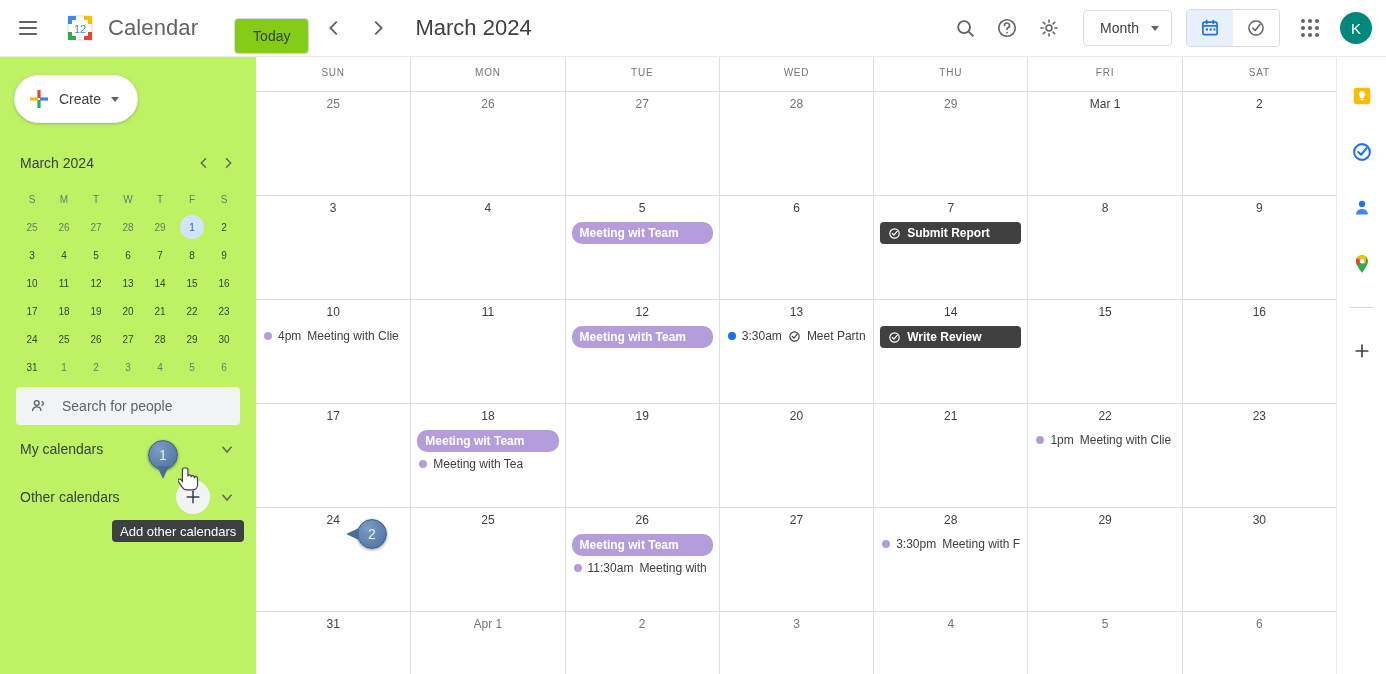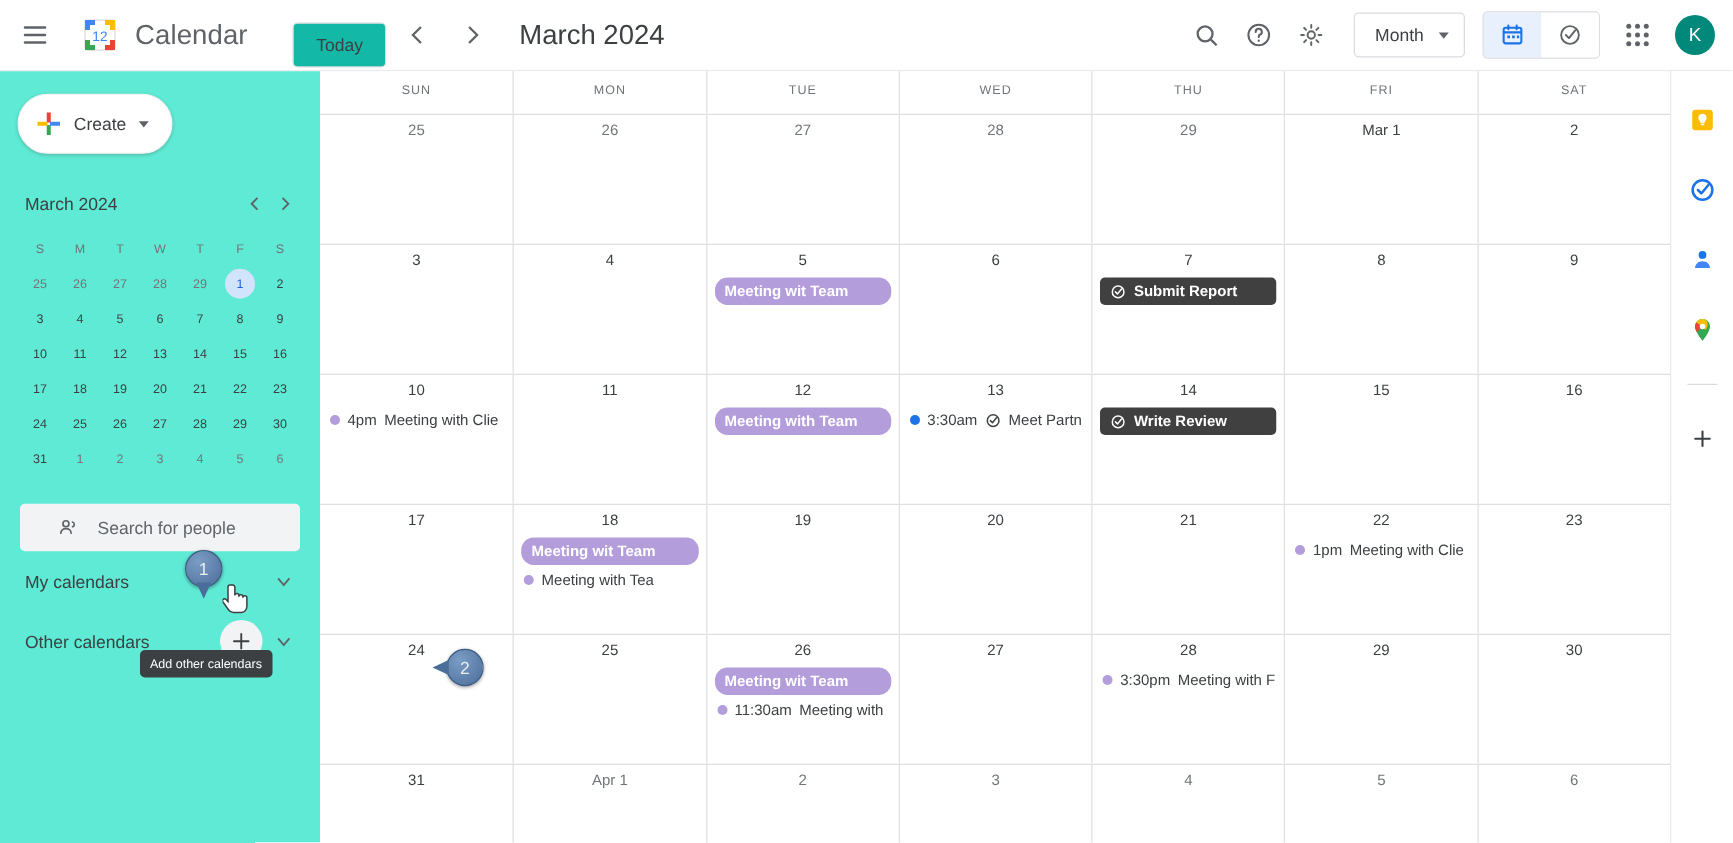--- a/index.html
+++ b/index.html
@@ -24,21 +24,21 @@
   }
   .hamburger span { display: block; width: 18px; height: 2px; background: #5f6368; border-radius: 1px; }
   .logo-wrap { display: flex; align-items: center; margin-left: 12px; cursor: pointer; }
   .gcal-logo { position: relative; width: 40px; height: 40px; }
   .brand-title {
     font-size: 22px; color: #5f6368; margin-left: 8px;
     font-weight: 400; letter-spacing: .1px; white-space: nowrap;
   }
   .today-btn {
     margin-left: 36px; height: 36px; padding: 0 18px;
-    border: 1px solid #dadce0; border-radius: 4px; background: #14b8a6;
+    border: 1px solid #dadce0; border-radius: 4px; background: #84cc16;
     font-size: 14px; color: #3c4043; cursor: pointer;
     display: flex; align-items: center; font-family: inherit; margin-top: 15px;
   }
   .nav-arrow {
     width: 38px; height: 38px; border-radius: 50%; margin-left: 6px;
     display: flex; align-items: center; justify-content: center;
     cursor: pointer; color: #5f6368;
   }
   .nav-arrow:first-of-type { margin-left: 14px; }
   .period-title {
@@ -71,21 +71,21 @@
   .apps-grid i { display: block; width: 4px; height: 4px; border-radius: 50%; background: #5f6368; }
   .avatar {
     width: 32px; height: 32px; border-radius: 50%; background: #00897b;
     color: #fff; display: flex; align-items: center; justify-content: center;
     font-size: 15px; margin-left: 8px; cursor: pointer;
   }
 
   
   .sidebar {
     position: absolute; top: 57px; left: 0; width: 256px; height: 617px;
-    background: #5eead4; padding: 0 0 0 0;
+    background: #bef264; padding: 0 0 0 0;
   }
   .create-btn {
     margin: 18px 0 0 14px; height: 48px; width: 124px;
     border: 1px solid #f1f3f4; border-radius: 24px; background: #fff;
     box-shadow: 0 1px 3px rgba(60,64,67,.3);
     display: flex; align-items: center; gap: 10px; padding: 0 12px 0 14px;
     cursor: pointer; font-size: 14px; color: #3c4043;
   }
   .plus-ico { position: relative; width: 20px; height: 20px; flex: none; }
   .mini-cal { margin: 26px 16px 0 16px; width: 224px; }
@@ -98,23 +98,23 @@
     height: 28px; display: flex; align-items: center; justify-content: center;
     font-size: 10px; color: #3c4043;
   }
   .mini-grid .dow { color: #70757a; font-size: 10px; }
   .mini-grid .out { color: #70757a; }
   .mini-grid .sel span {
     width: 24px; height: 24px; border-radius: 50%; background: #d2e3fc;
     color: #1967d2; display: flex; align-items: center; justify-content: center;
   }
   .search-people {
-    margin: 22px 16px 0 16px; height: 38px; background: #f1f3f4;
+    margin: 6px 16px 0 16px; height: 38px; background: #f1f3f4;
     border-radius: 4px; display: flex; align-items: center; gap: 14px;
-    padding: 0 30px; cursor: text;
+    padding: 0 14px; cursor: text;
   }
   .search-people span { font-size: 14px; color: #5f6368; }
   .cal-section {
     margin: 0 8px; height: 48px; display: flex; align-items: center;
     padding: 0 4px 0 12px; cursor: pointer; border-radius: 4px;
   }
   .cal-section:first-of-type { margin-top: 20px; }
   .cal-section .label { font-size: 14px; color: #3c4043; flex: 1; }
   .sec-ico { width: 34px; height: 34px; border-radius: 50%;
              display: flex; align-items: center; justify-content: center; color: #5f6368; }
@@ -172,21 +172,21 @@
   .ctx-item {
     height: 40px; display: flex; align-items: center; padding: 0 14px;
     font-size: 15px; color: #3c4043; cursor: pointer; white-space: nowrap;
   }
 
   
   .tooltip {
     position: absolute; left: 112px; top: 520px; height: 22px;
     background: #3c4043; color: #fff; border-radius: 4px;
     display: flex; align-items: center; padding: 0 8px;
-    font-size: 10px; white-space: nowrap; z-index: 45;
+    font-size: 13px; white-space: nowrap; z-index: 45;
   }
 
   
   .cursor { position: absolute; left: 178px; top: 466px; z-index: 50; }
 
   
   .badge { position: absolute; z-index: 60; }
   .badge .bubble {
     width: 30px; height: 30px; border-radius: 50%;
     background: radial-gradient(circle at 35% 30%, #7b9cc4, #4a6d99);

